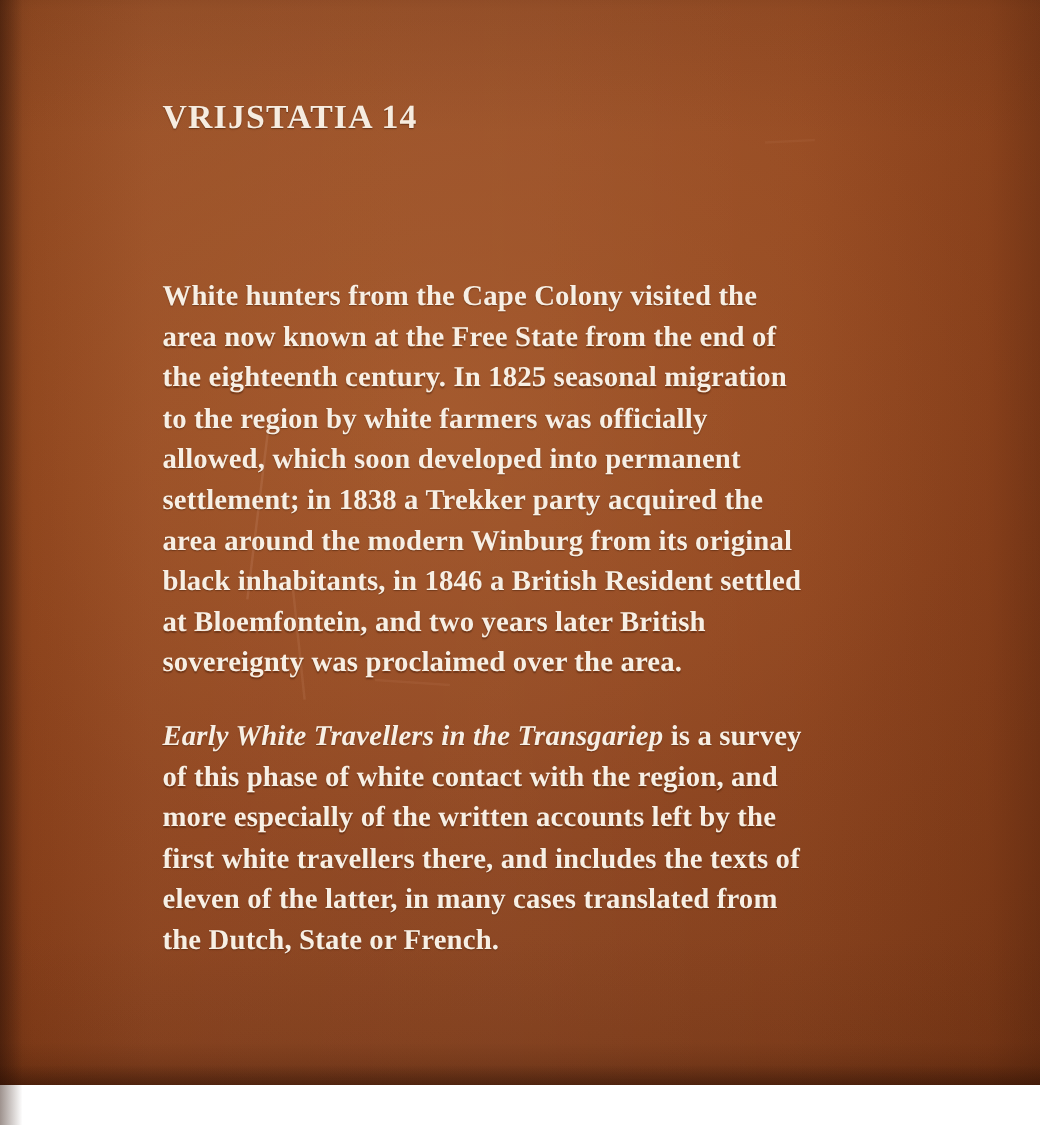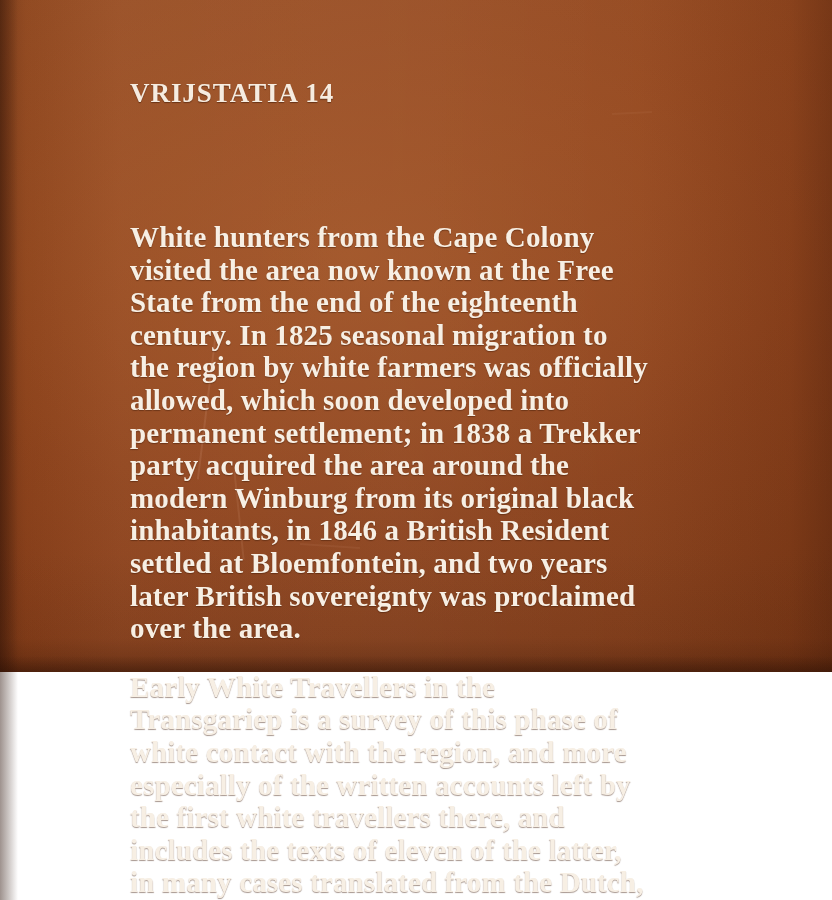--- a/index.html
+++ b/index.html
@@ -8,21 +8,21 @@
   }
   body {
     width: 832px;
     height: 900px;
     overflow: hidden;
     font-family: "Liberation Serif", serif;
   }
   .cover {
     position: relative;
     width: 832px;
-    height: 672px;
+    height: 868px;
     box-sizing: border-box;
     background:
       radial-gradient(ellipse 120% 90% at 42% 38%, rgba(170, 92, 42, 0.55) 0%, rgba(150, 74, 32, 0.15) 45%, rgba(110, 48, 18, 0.25) 100%),
       linear-gradient(160deg, #9c5227 0%, #95481f 35%, #8d421c 62%, #7d3a17 100%);
   }
   
   .cover::before {
     content: "";
     position: absolute;
     inset: 0;
@@ -63,31 +63,32 @@
     letter-spacing: 0.035em;
     margin: 0;
     text-shadow: 0 1px 1px rgba(60, 24, 6, 0.55);
   }
   .blurb {
     margin-top: 112px;
     max-width: 520px;
   }
   .blurb p {
     color: #f7efe4;
-    font-size: 29px;
+    font-size: 23px;
     line-height: 32.6px;
     font-weight: bold;
     margin: 0 0 26px 0;
     letter-spacing: 0.005em;
     text-shadow: 0 1px 1px rgba(60, 24, 6, 0.45);
   }
   .blurb p:last-child {
     margin-bottom: 0;
   }
   .book-title {
+    font-style: italic;
   }
   
   .blemish {
     position: absolute;
     z-index: 3;
     background: rgba(255, 255, 255, 0.06);
     pointer-events: none;
   }
   .blemish.b1 { left: 206px; top: 330px; width: 2px; height: 150px; transform: rotate(7deg); background: rgba(222, 170, 140, 0.16); }
   .blemish.b2 { left: 238px; top: 470px; width: 2px; height: 90px; transform: rotate(-6deg); background: rgba(222, 170, 140, 0.13); }

